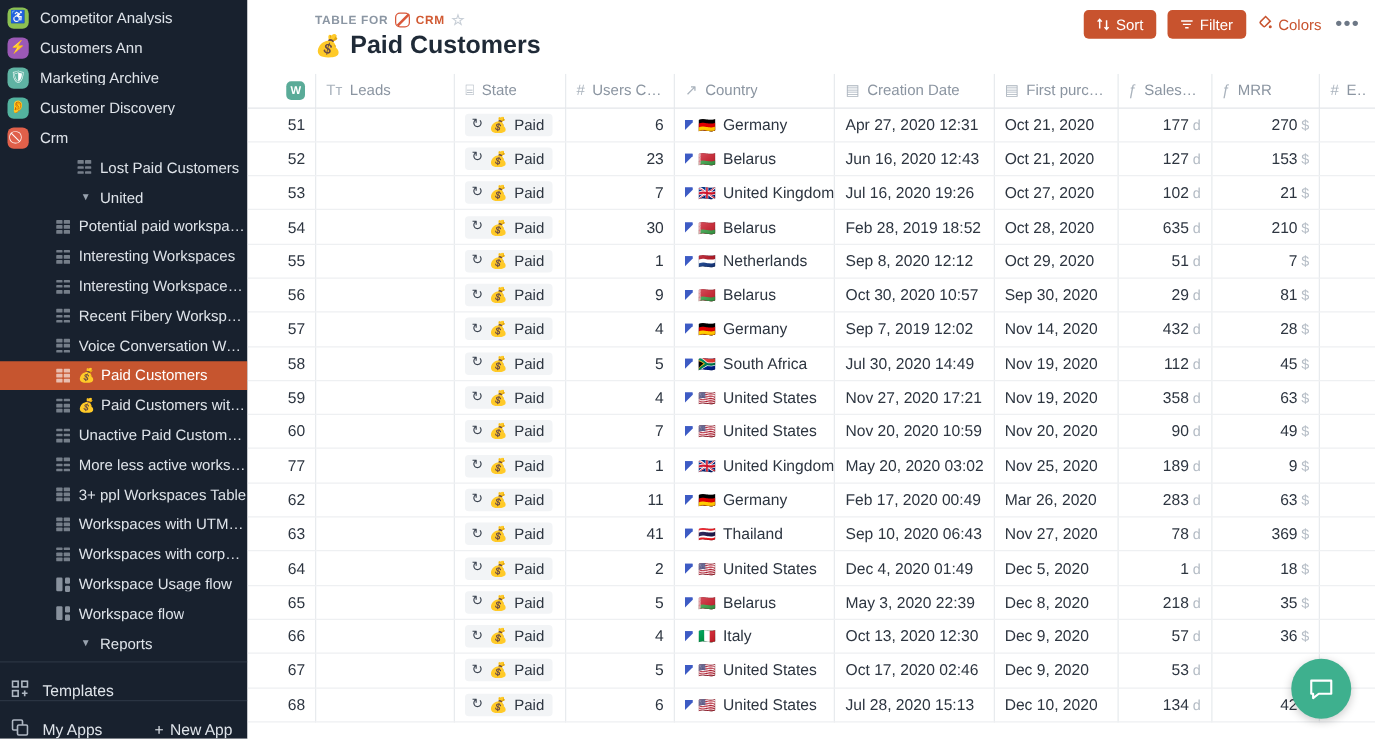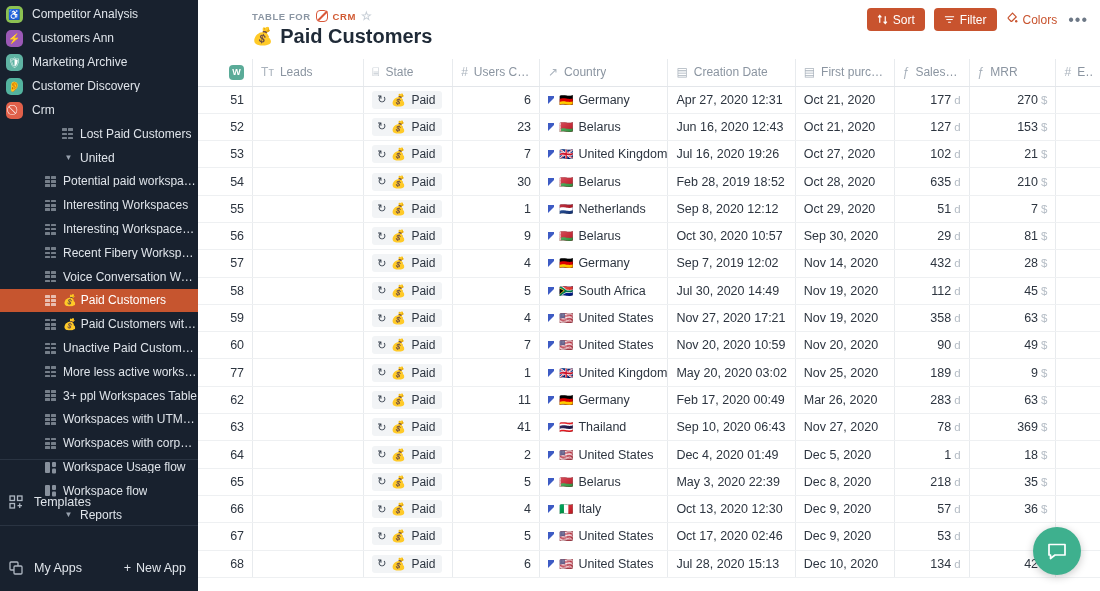--- a/index.html
+++ b/index.html
@@ -68,22 +68,22 @@
   }
   .flow-icon::after {
     content: ""; position: absolute; left: 6.5px; top: 0;
     width: 4.5px; height: 5px; background: #aeb7c2; border-radius: 1px;
     box-shadow: 0 6.5px 0 0 #aeb7c2;
   }
 
   .sb-bottom { position: absolute; left: 0; bottom: 0; width: 198px; }
   .sb-sep { height: 1px; background: #2a3442; }
   .sb-foot {
-    display: flex; align-items: flex-start; height: 30px; padding-left: 8px;
-    color: #dfe4ea; font-size: 12.5px; cursor: pointer; margin-top: 35px;
+    display: flex; align-items: flex-end; height: 30px; padding-left: 8px;
+    color: #dfe4ea; font-size: 12.5px; cursor: pointer;
   }
   .foot-ic {
     width: 16px; height: 16px; flex: 0 0 16px; margin-right: 10px;
     color: #aeb7c2; font-size: 13px; line-height: 15px; text-align: center;
   }
   .newapp {
     margin-left: auto; margin-right: 12px; display: flex;
     align-items: center; gap: 5px; color: #dfe4ea; font-size: 12.5px;
   }
 

